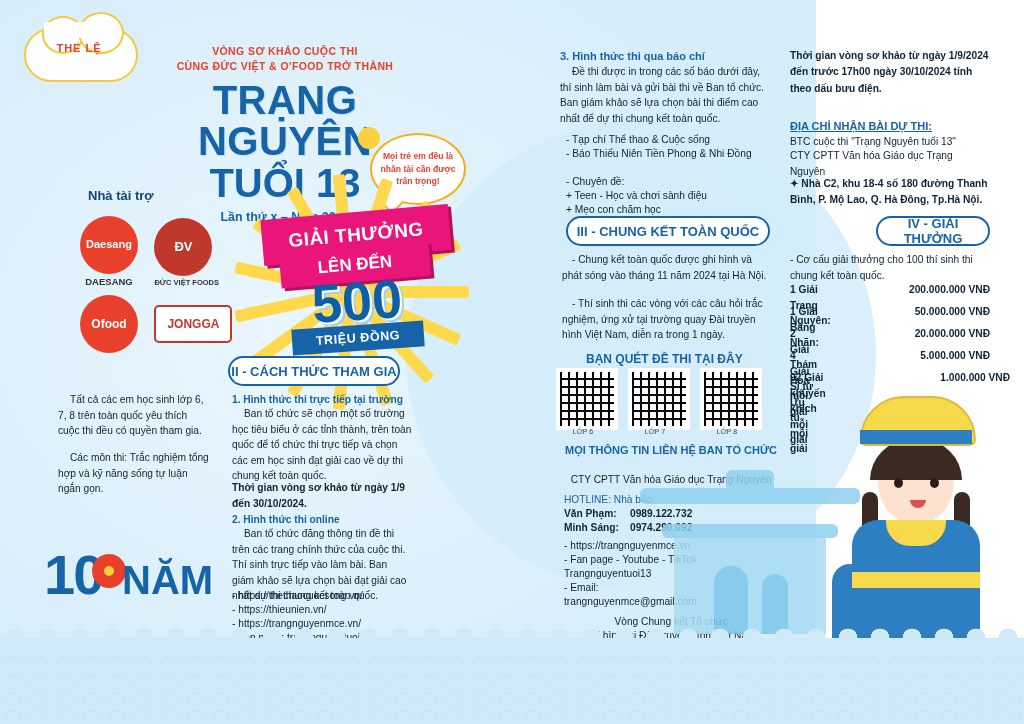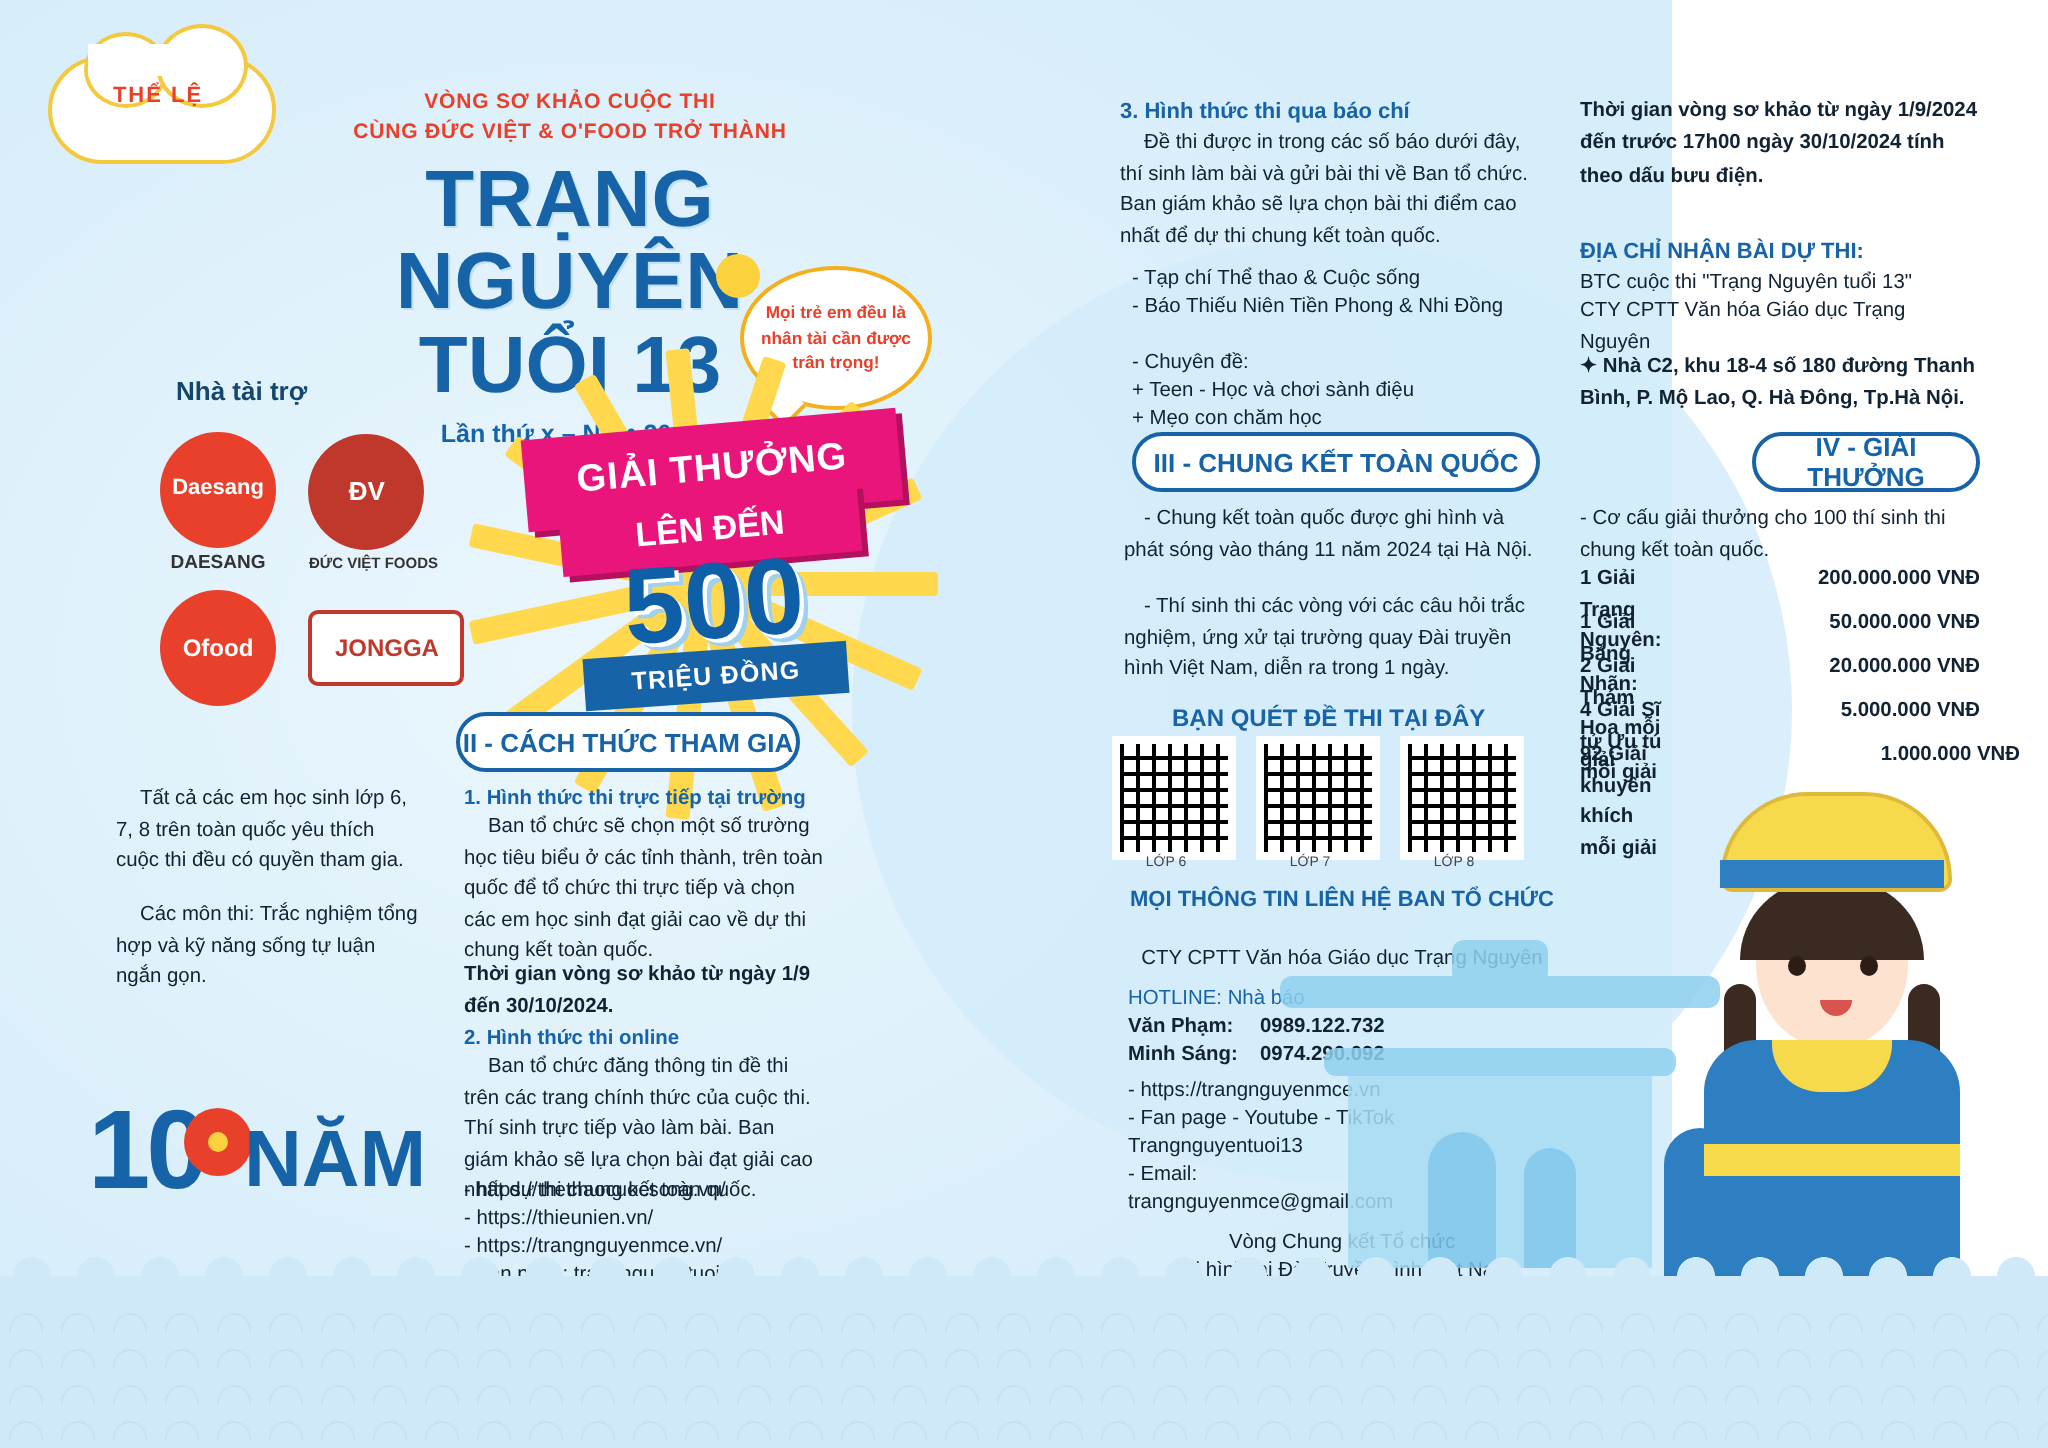--- a/index.html
+++ b/index.html
@@ -7,21 +7,20 @@
     width:1024px;height:724px;overflow:hidden;
     font-family:"Liberation Sans", sans-serif;
     background:#ffffff;
     position:relative;
   }
   .page{
     position:absolute;left:0;top:0;width:816px;height:724px;
     background:
       radial-gradient(ellipse 520px 420px at 300px 330px, #eaf6fd 0%, #dff1fb 55%, #d6edfa 100%),
       linear-gradient(180deg,#ffffff 0%,#f4fbff 40%,#dff0fb 100%);
-    padding-left: 20px;
   }
   
   .wave-band{
     position:absolute;left:0;bottom:0;width:1024px;height:86px;
     background:#cfe9f8;
   }
   .wave-band:before{
     content:"";position:absolute;left:0;top:-14px;width:1024px;height:28px;
     background:
       radial-gradient(circle 16px at 16px 14px, #cfe9f8 58%, transparent 60%) repeat-x;
@@ -285,21 +284,21 @@
   <div class="body-txt" style="left:566px;top:174px;width:206px;">- Chuyên đề:</div>
   <div class="body-txt" style="left:566px;top:188px;width:206px;">+ Teen - Học và chơi sành điệu</div>
   <div class="body-txt" style="left:566px;top:202px;width:206px;">+ Mẹo con chăm học</div>
 
   <div class="sec-head" style="left:566px;top:216px;width:200px;height:26px;">III - CHUNG KẾT TOÀN QUỐC</div>
   <div class="body-txt" style="left:562px;top:252px;width:212px;text-indent:10px;">- Chung kết toàn quốc được ghi hình và phát sóng vào tháng 11 năm 2024 tại Hà Nội.</div>
   <div class="body-txt" style="left:562px;top:296px;width:212px;text-indent:10px;">- Thí sinh thi các vòng với các câu hỏi trắc nghiệm, ứng xử tại trường quay Đài truyền hình Việt Nam, diễn ra trong 1 ngày.</div>
 
   <div class="body-txt bold" style="left:790px;top:48px;width:200px;line-height:1.6;">Thời gian vòng sơ khảo từ ngày 1/9/2024 đến trước 17h00 ngày 30/10/2024 tính theo dấu bưu điện.</div>
 
-  <div class="body-txt bold blue" style="left:790px;top:118px;width:200px;font-size:11px;">ĐỊA CHỈ NHẬN BÀI DỰ THI:</div>
+  <div class="body-txt bold blue" style="left:790px;top:118px;width:200px;font-size:11px;text-decoration:underline;">ĐỊA CHỈ NHẬN BÀI DỰ THI:</div>
   <div class="body-txt" style="left:790px;top:134px;width:200px;">BTC cuộc thi "Trạng Nguyên tuổi 13"</div>
   <div class="body-txt" style="left:790px;top:148px;width:200px;">CTY CPTT Văn hóa Giáo dục Trạng Nguyên</div>
   <div class="body-txt bold" style="left:790px;top:176px;width:200px;line-height:1.6;">✦ Nhà C2, khu 18-4 số 180 đường Thanh Bình, P. Mộ Lao, Q. Hà Đông, Tp.Hà Nội.</div>
 
   <div class="sec-head" style="left:876px;top:216px;width:110px;height:26px;">IV - GIẢI THƯỞNG</div>
   <div class="body-txt" style="left:790px;top:252px;width:200px;">- Cơ cấu giải thưởng cho 100 thí sinh thi chung kết toàn quốc.</div>
 
   <div class="body-txt bold" style="left:790px;top:282px;">1 Giải Trạng Nguyên:</div>
   <div class="body-txt bold" style="left:880px;top:282px;width:110px;text-align:right;">200.000.000 VNĐ</div>
   <div class="body-txt bold" style="left:790px;top:304px;">1 Giải Bảng Nhãn:</div>

